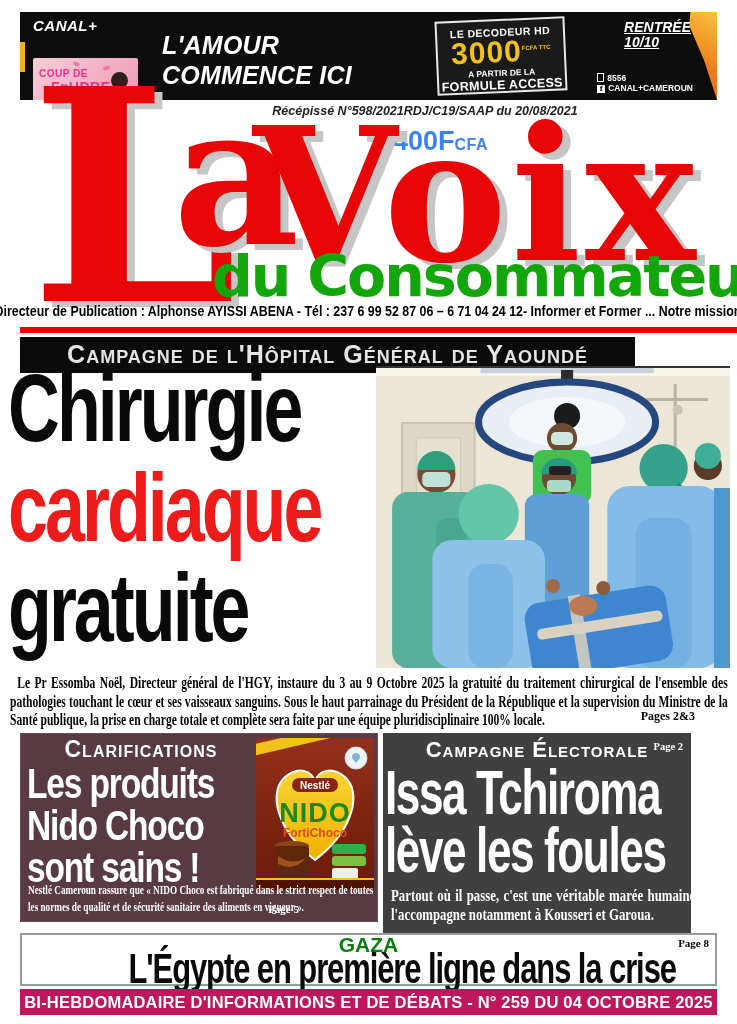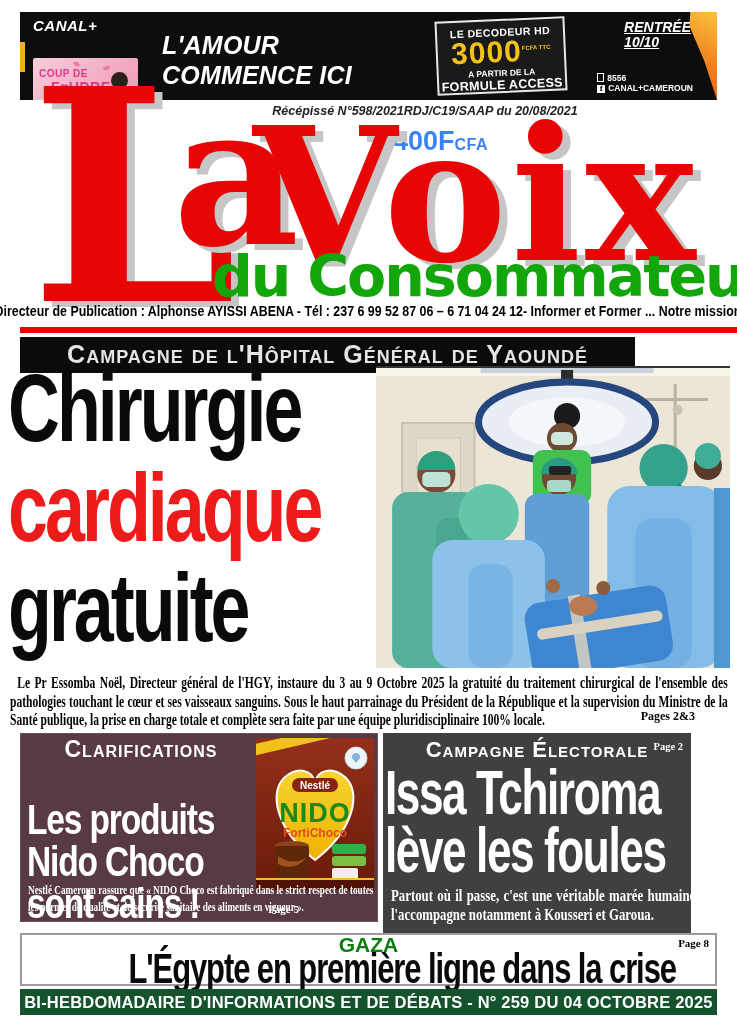--- a/index.html
+++ b/index.html
@@ -53,21 +53,21 @@
   .hl-black > span { color:#0a0a0a; }
   .hl-red > span { color:#ee1b1b; }
   .photo { position:absolute; left:376px; top:366px; width:354px; height:302px; border-top:2px solid #333; }
   .photo svg { display:block; width:100%; height:100%; }
   .lead { position:absolute; left:10px; top:674px; width:994px; transform:scaleX(.722); transform-origin:left top;
     font-family:"Liberation Serif", serif; font-weight:bold; font-size:16px; line-height:1.17; text-align:justify; color:#000; text-indent:10px; }
   .pages-ref { position:absolute; right:42px; top:709px; font-family:"Liberation Serif", serif; font-weight:bold; font-size:12px; color:#000000; }
   
   .clar { position:absolute; left:20px; top:733px; width:358px; height:189px; background:#573a42; border:1px solid #6d4c54; }
   .clar-kicker { position:absolute; left:0; top:2px; width:240px; text-align:center; color:#fff; font-variant:small-caps; font-weight:bold; font-size:23px; letter-spacing:1px; }
-  .clar-hl { position:absolute; left:6px; top:28px;margin-top:36px; }
+  .clar-hl { position:absolute; left:6px; top:28px; }
   .clar-hl span { display:block; color:#fff; font-weight:bold; font-size:43px; line-height:42px; letter-spacing:-1.5px; transform:scaleX(.78); transform-origin:left center; white-space:nowrap; }
   .clar-caption { position:absolute; left:7px; bottom:5px; width:508px; transform:scaleX(.68); transform-origin:left bottom;
     color:#fff; font-family:"Liberation Serif", serif; font-weight:bold; font-size:13.5px; line-height:1.25; text-align:justify; }
   .clar-page { position:absolute; right:78px; bottom:6px; color:#fff; font-family:"Liberation Serif", serif; font-weight:bold; font-size:11px; }
   .nido { position:absolute; right:3px; top:4px; width:118px; height:152px; }
   .nido svg { display:block; width:100%; height:100%; }
   
   .elec { position:absolute; left:383px; top:733px; width:308px; height:200px; background:#404040; }
   .elec-kicker { position:absolute; left:0; top:4px; width:100%; text-align:center; color:#fff; font-variant:small-caps; font-weight:bold; font-size:22px; letter-spacing:1px; }
   .elec-page { position:absolute; right:8px; top:8px; color:#fff; font-family:"Liberation Serif", serif; font-weight:bold; font-size:10.5px; }
@@ -75,21 +75,21 @@
   .elec-hl span { display:block; color:#fff; font-weight:bold; font-size:63px; line-height:58px; letter-spacing:-2px; transform:scaleX(.70); transform-origin:left center; white-space:nowrap; }
   .elec-caption { position:absolute; left:8px; bottom:8px; width:408px; transform:scaleX(.80); transform-origin:left bottom;
     color:#fff; font-family:"Liberation Serif", serif; font-weight:bold; font-size:16px; line-height:1.22; text-align:justify; }
   
   .gaza { position:absolute; left:20px; top:933px; width:697px; height:53px; background:#fff; border:2px solid #9b9b9b; }
   .gaza-kicker { position:absolute; left:0; top:0; width:100%; text-align:center; color:#0b7d10; font-weight:bold; font-size:21px; line-height:20px; }
   .gaza-page { position:absolute; right:6px; top:2px; color:#000; font-family:"Liberation Serif", serif; font-weight:bold; font-size:11px; }
   .gaza-hl { position:absolute; left:0; top:12px; width:100%; text-align:center; }
   .gaza-hl span { display:inline-block; color:#0a0a0a; font-weight:bold; font-size:43px; line-height:42px; letter-spacing:-1.5px; transform:scaleX(.72); transform-origin:center; white-space:nowrap; }
   
-  .footer { position:absolute; left:20px; top:989px; width:697px; height:26px; background:#14532d; color:#fff; text-align:center; font-weight:bold; font-size:16.5px; line-height:26px; letter-spacing:.2px; }
+  .footer { position:absolute; left:20px; top:989px; width:697px; height:26px; background:#be185d; color:#fff; text-align:center; font-weight:bold; font-size:16.5px; line-height:26px; letter-spacing:.2px; }
 </style>
 </head>
 <body>
 
 <div class="page">
 
   <div class="ad">
     <div class="ad-yellow-notch"></div>
     <div class="ad-brand">CANAL+</div>
     <div class="ad-thumb">

